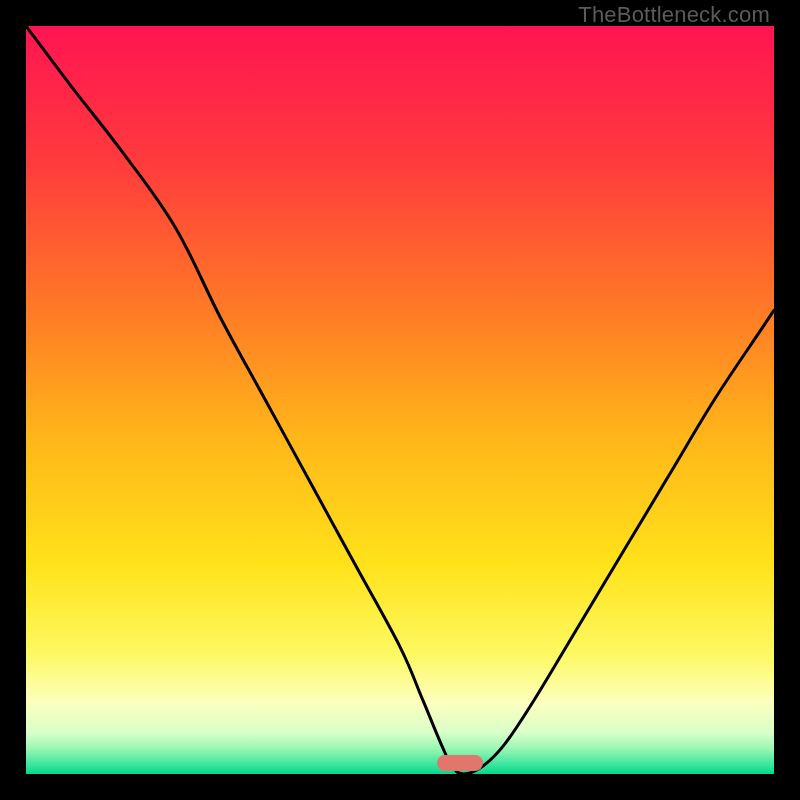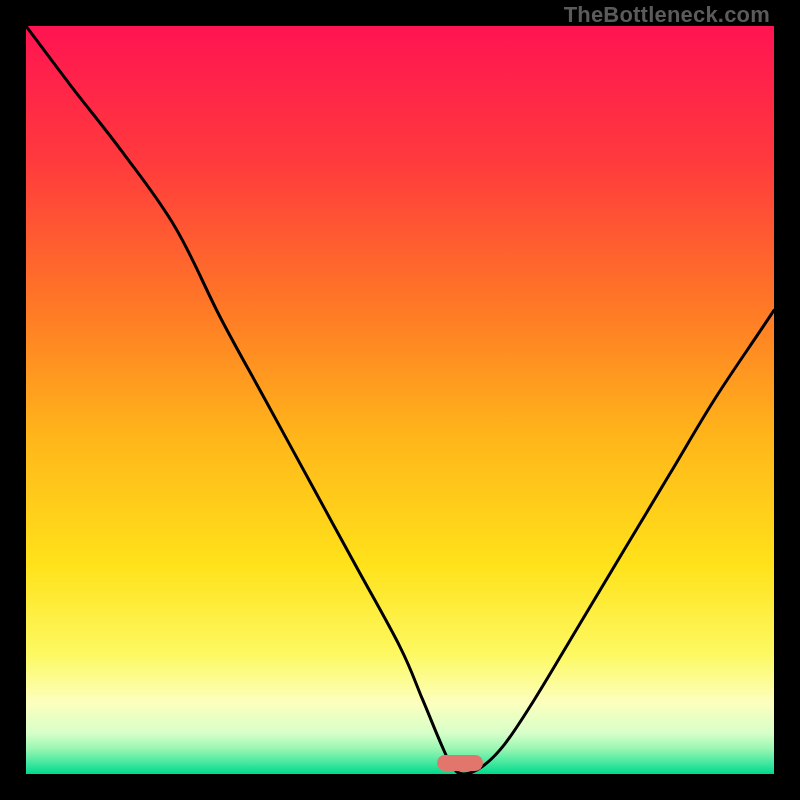--- a/index.html
+++ b/index.html
@@ -25,21 +25,21 @@
     top: 0;
     width: 748px;
     height: 748px;
   }
   .watermark {
     position: absolute;
     top: 2px;
     right: 30px;
     color: #5b5b5b;
     font-size: 22px;
-    font-weight: 700;
+    font-weight: 400;
     letter-spacing: 0.2px;
     user-select: none;
   }
   .marker {
     position: absolute;
     background: #e2766d;
     border-radius: 999px;
   }
 </style>
 </head>

